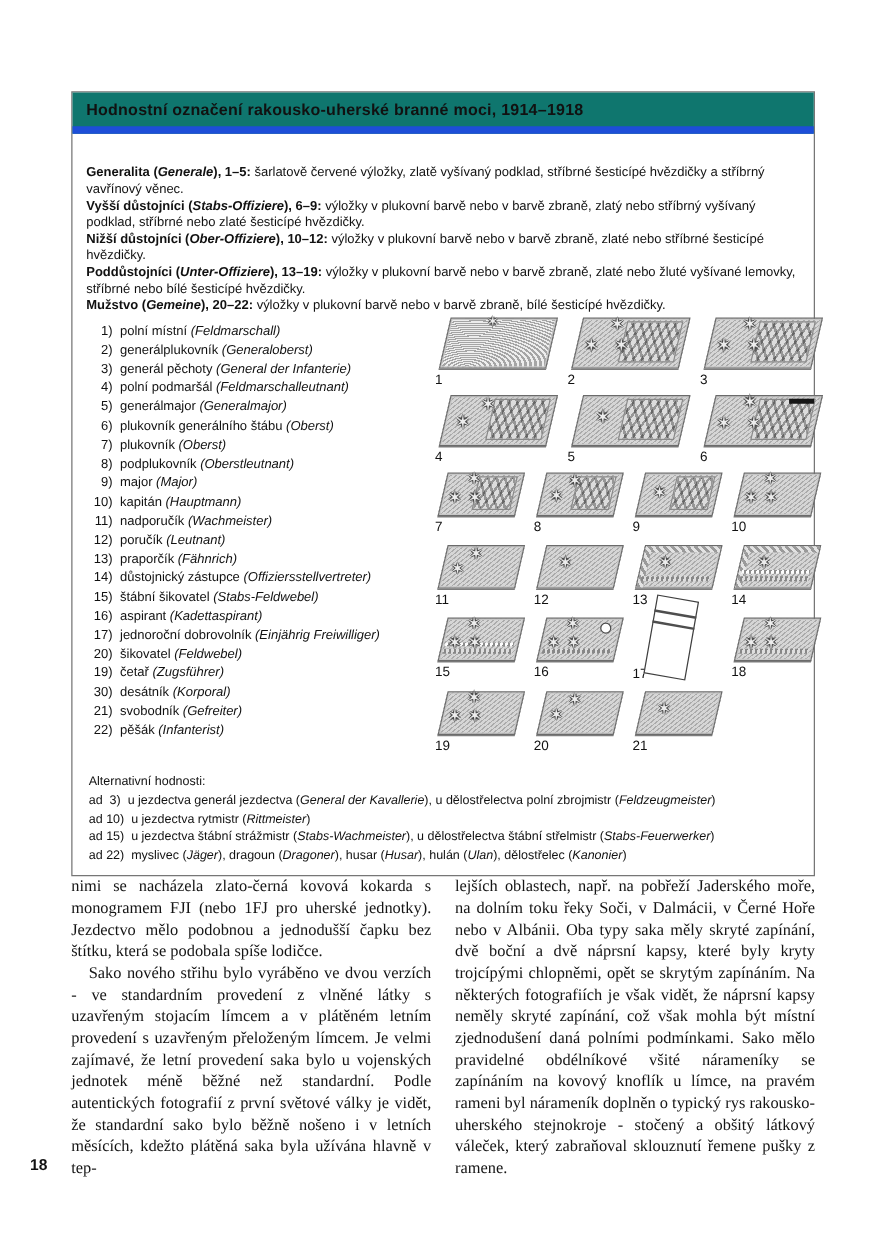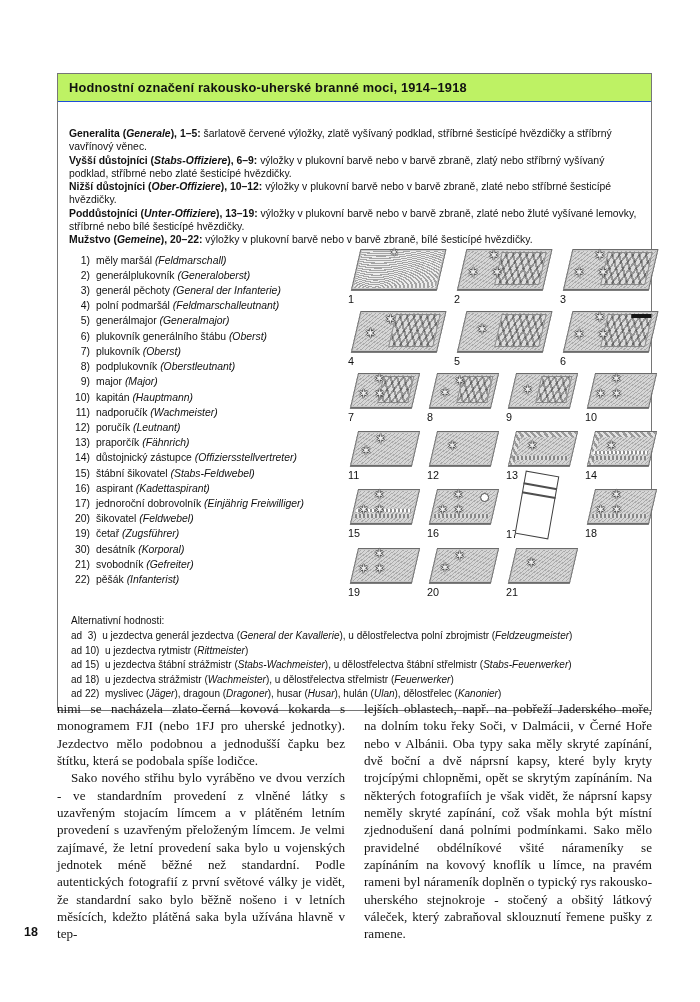--- a/index.html
+++ b/index.html
@@ -2,21 +2,21 @@
 <html><head>
 <meta charset="utf-8">
 <style>
   html,body{margin:0;padding:0;background:#fff;}
   .page{position:relative;width:700px;height:1002px;background:#ffffff;overflow:hidden;
         font-family:"Liberation Sans",sans-serif;color:#111;}
 
   
   .infobox{position:absolute;left:57px;top:73px;width:595px;min-height:589px;
            border:1px solid #767676;box-sizing:border-box;background:#fff;}
-  .ib-title{height:27px;line-height:27px;background:#bef264;border-bottom:1px solid #1d4ed8;
+  .ib-title{height:27px;line-height:27px;background:#0f766e;border-bottom:6px solid #1d4ed8;
             font-weight:bold;font-size:12.8px;padding-left:11px;letter-spacing:.2px;}
   .ib-cats{padding:25px 11px 0 11px;}
   .cat{margin:0;font-size:10.4px;line-height:13.3px;}
   .cat b i{font-style:italic;}
 
   .ib-cols{position:relative;margin:6px 0 0 13px;height:345px;}
   .ranks{width:270px;}
   .rank{display:flex;font-size:10.4px;line-height:15.2px;white-space:nowrap;}
   .rnum{width:19px;text-align:right;margin-right:6px;flex:none;}
   .rtext i{font-style:italic;}
@@ -113,21 +113,21 @@
         <p class="cat"><b><span>Poddůstojníci (</span><i>Unter-Offiziere</i><span>), 13–19:</span></b><span> výložky v plukovní barvě nebo v barvě zbraně, zlaté nebo žluté vyšívané lemovky, stříbrné nebo bílé šesticípé hvězdičky.</span></p>
 
         <p class="cat"><b><span>Mužstvo (</span><i>Gemeine</i><span>), 20–22:</span></b><span> výložky v plukovní barvě nebo v barvě zbraně, bílé šesticípé hvězdičky.</span></p>
       </div>
 
     <div class="ib-cols">
       <div class="ranks">
 
           <div class="rank">
             <span class="rnum">1)</span>
-            <span class="rtext"><span>měly maršál</span>&nbsp;<i>(Feldmarschall)</i></span>
+            <span class="rtext"><span>polní místní</span>&nbsp;<i>(Feldmarschall)</i></span>
           </div>
 
           <div class="rank">
             <span class="rnum">2)</span>
             <span class="rtext"><span>generálplukovník</span>&nbsp;<i>(Generaloberst)</i></span>
           </div>
 
           <div class="rank">
             <span class="rnum">3)</span>
             <span class="rtext"><span>generál pěchoty</span>&nbsp;<i>(General der Infanterie)</i></span>
@@ -487,21 +487,20 @@
     <div class="alts">
       <p class="alt-title">Alternativní hodnosti:</p>
       <div>
 
           <p class="alt"><span>ad&nbsp;&nbsp;3)&nbsp; u jezdectva generál jezdectva (</span><span class="it">General der Kavallerie</span><span>), u dělostřelectva polní zbrojmistr (</span><span class="it">Feldzeugmeister</span><span>)</span></p>
 
           <p class="alt"><span>ad 10)&nbsp; u jezdectva rytmistr (</span><span class="it">Rittmeister</span><span>)</span></p>
 
           <p class="alt"><span>ad 15)&nbsp; u jezdectva štábní strážmistr (</span><span class="it">Stabs-Wachmeister</span><span>), u dělostřelectva štábní střelmistr (</span><span class="it">Stabs-Feuerwerker</span><span>)</span></p>
 
-          <p class="alt"><span>ad 18)&nbsp; u jezdectva strážmistr (</span><span class="it">Wachmeister</span><span>), u dělostřelectva střelmistr (</span><span class="it">Feuerwerker</span><span>)</span></p>
 
           <p class="alt"><span>ad 22)&nbsp; myslivec (</span><span class="it">Jäger</span><span>), dragoun (</span><span class="it">Dragoner</span><span>), husar (</span><span class="it">Husar</span><span>), hulán (</span><span class="it">Ulan</span><span>), dělostřelec (</span><span class="it">Kanonier</span><span>)</span></p>
         </div>
     </div>
   </section>
 
   <div class="bodytext">
     <div class="col">
       <p>nimi se nacházela zlato-černá kovová kokarda s monogramem FJI (nebo 1FJ pro uherské jednotky). Jezdectvo mělo podobnou a jednodušší čapku bez štítku, která se podobala spíše lodičce.</p>
       <p class="ind">Sako nového střihu bylo vyráběno ve dvou verzích - ve standardním provedení z vlněné látky s uzavřeným stojacím límcem a v plátěném letním provedení s uzavřeným přeloženým límcem. Je velmi zajímavé, že letní provedení saka bylo u vojenských jednotek méně běžné než standardní. Podle autentických fotografií z první světové války je vidět, že standardní sako bylo běžně nošeno i v letních měsících, kdežto plátěná saka byla užívána hlavně v tep-</p>

